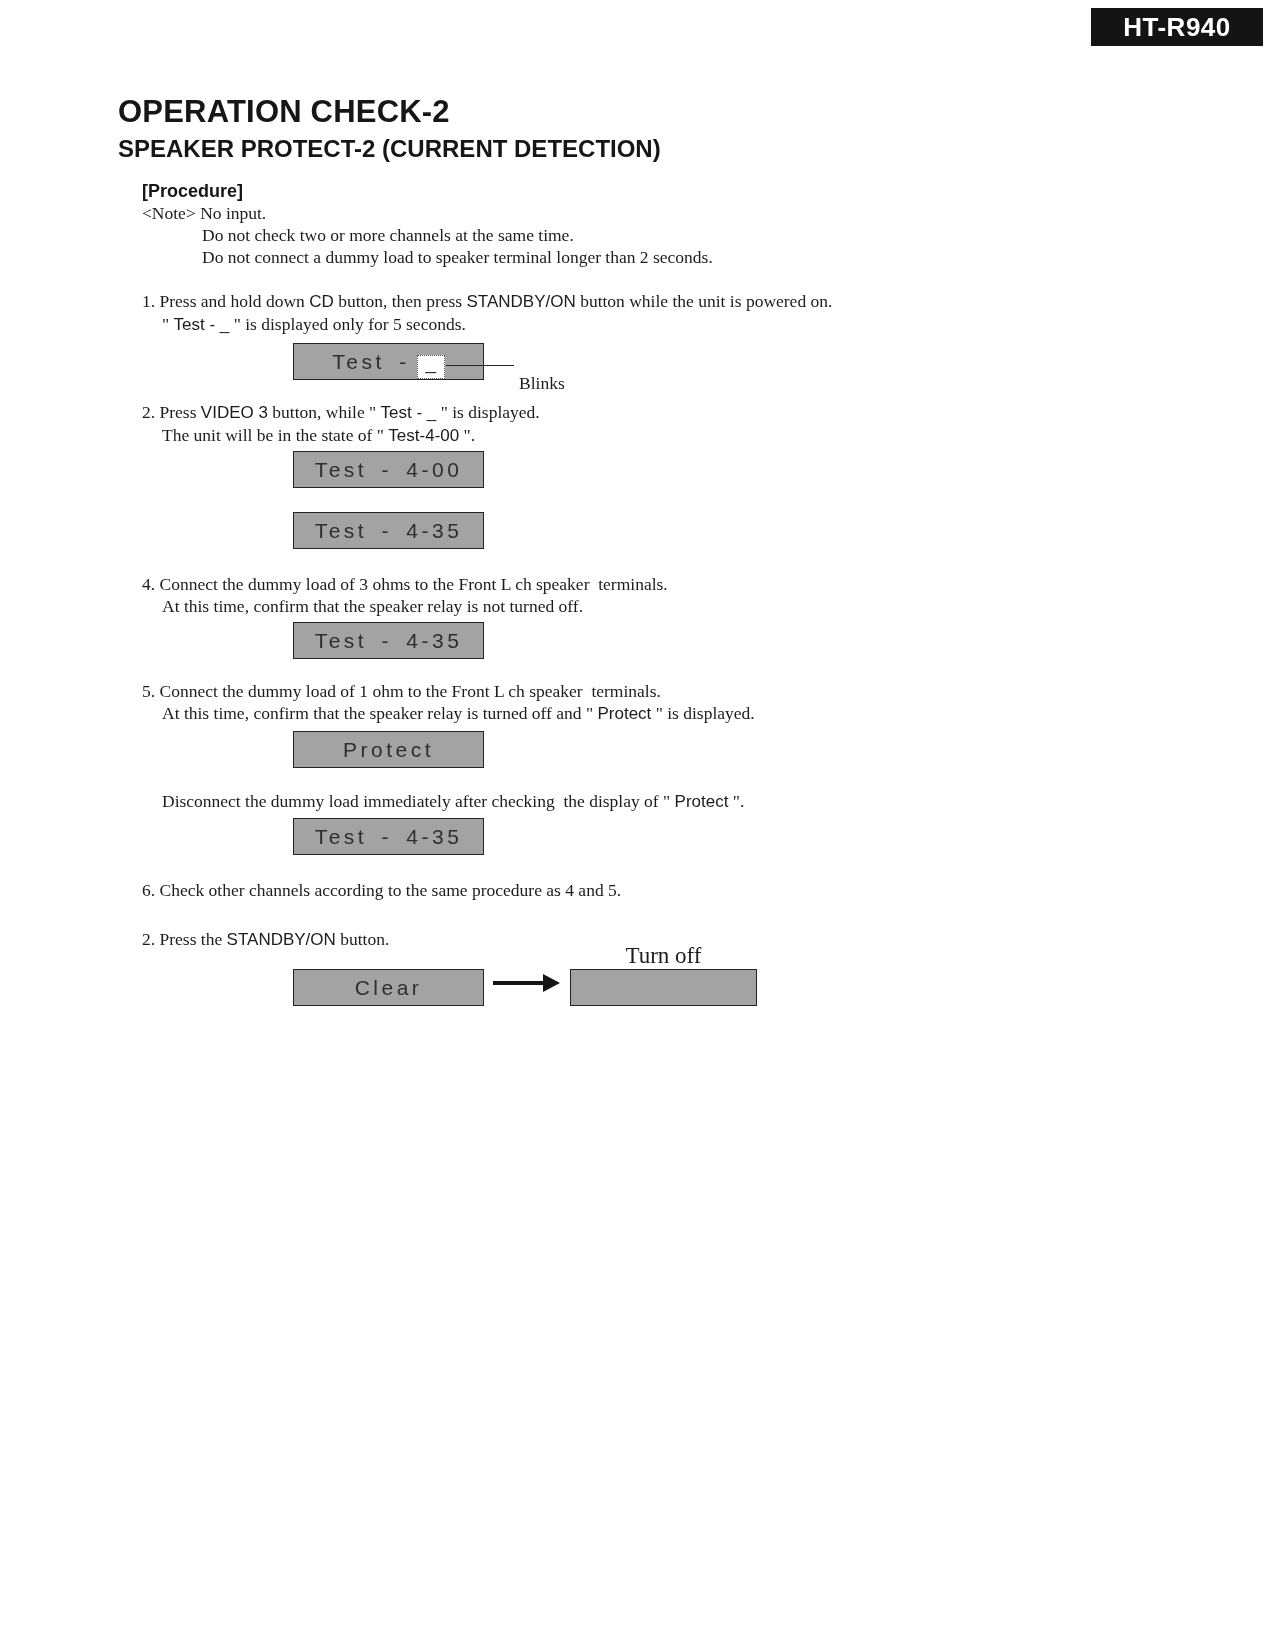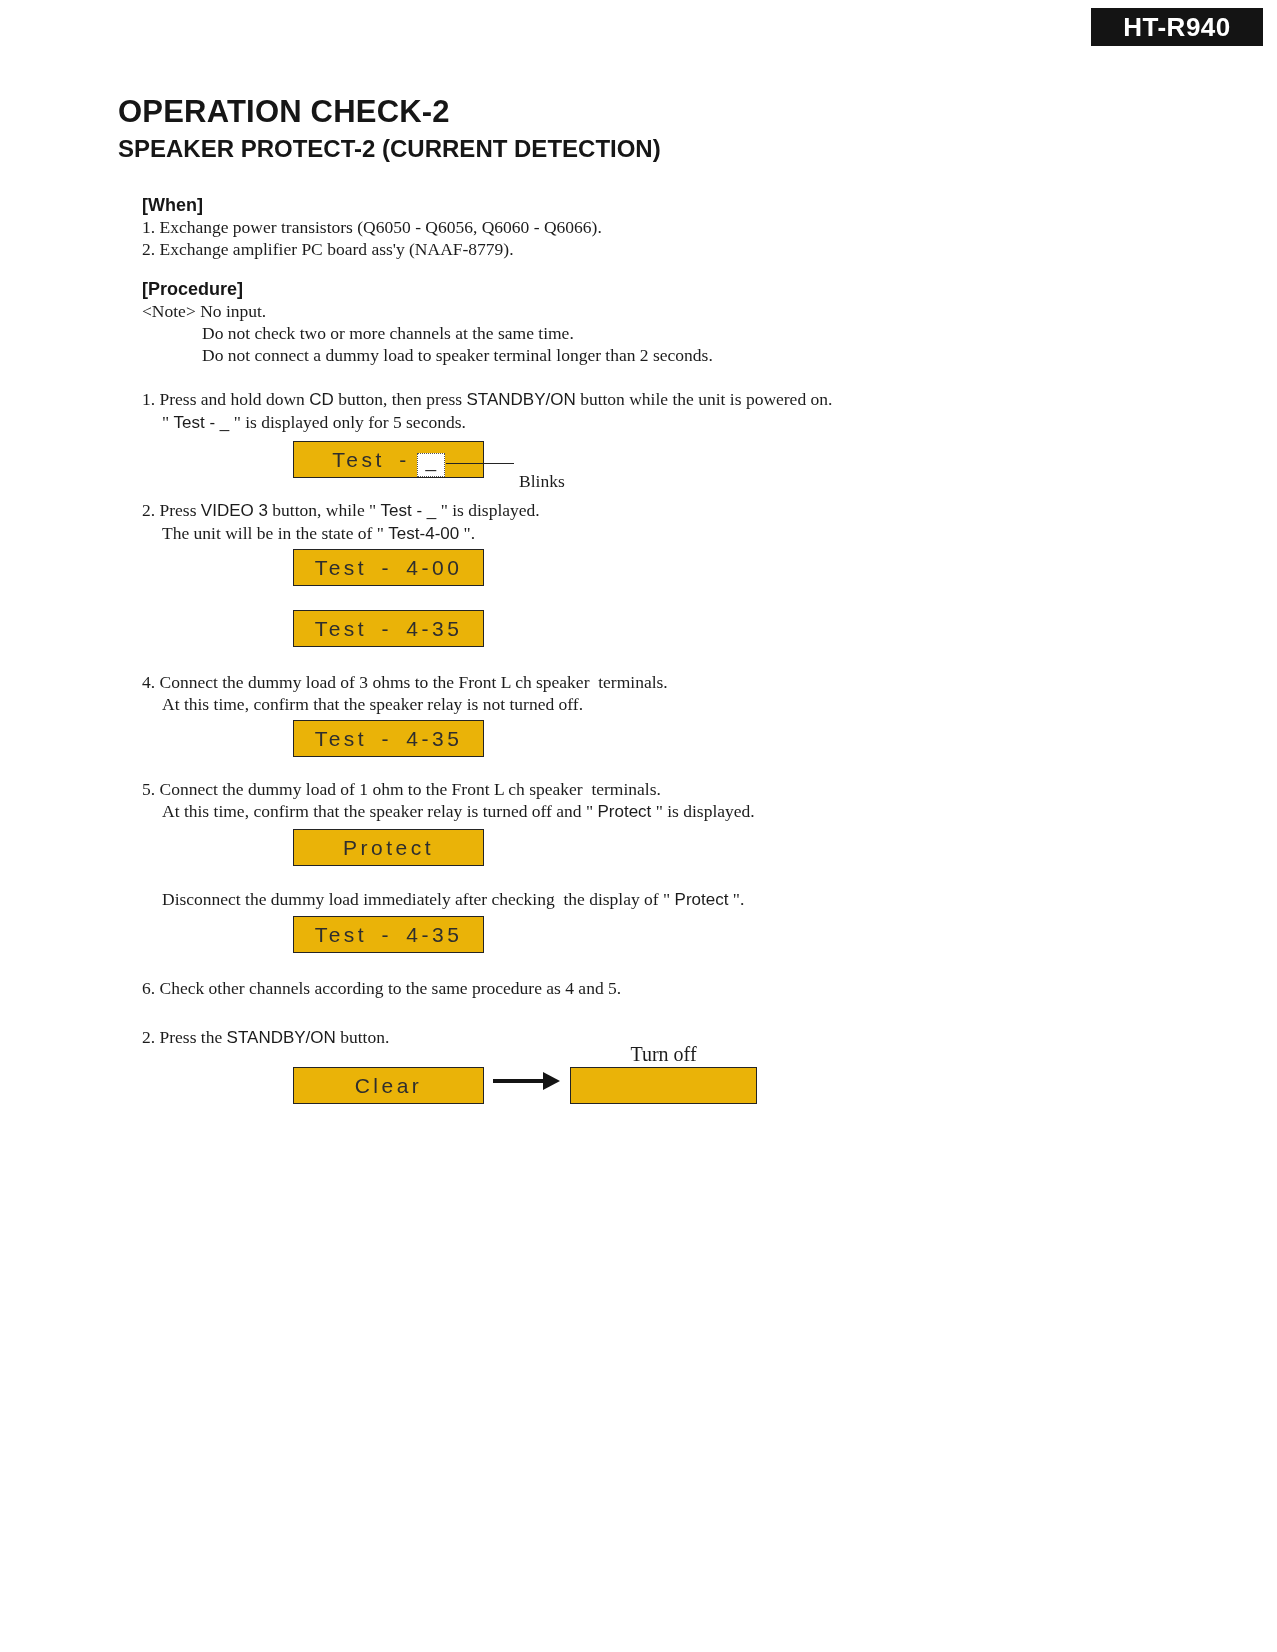--- a/index.html
+++ b/index.html
@@ -49,21 +49,21 @@
 
   .display-row { margin-left:175px; }
   .display-row.r1 { margin-top:7px; }
   .display-row.r2 { margin-top:4px; }
   .display-row.r3 { margin-top:6px; }
   .display-row.r4 { margin-top:5px; }
   .display-row.r5 { margin-top:6px; }
   .display-row.r6 { margin-top:5px; }
 
   .display-box {
-    width:191px; height:37px; border:1.5px solid #242424; background:#eab308;
+    width:191px; height:37px; border:1.5px solid #242424; background:#a3a3a3;
     display:flex; align-items:center; justify-content:center;
     font-family:"Liberation Sans", sans-serif; font-size:21px;
     letter-spacing:3.5px; word-spacing:5px; color:#2e2e2e; white-space:pre;
   }
   .display-wrap { position:relative; width:191px; }
   .blink-cell {
     width:28px; height:24px; border:1.5px dotted #555; margin-left:7px; margin-top:11px;
     display:flex; align-items:center; justify-content:center; background:#fff;
   }
   .blink-underscore { font-size:19px; line-height:6px; position:relative; top:-4px; letter-spacing:0; }
@@ -74,40 +74,35 @@
   }
 
   .final-row { display:flex; align-items:flex-end; margin-left:175px; margin-top:-6px; }
   .arrow { display:flex; align-items:center; margin:0 10px 14px 9px; }
   .arrow-shaft { width:50px; height:4px; background:#141414; }
   .arrow-head {
     width:0; height:0; border-left:17px solid #141414;
     border-top:9px solid transparent; border-bottom:9px solid transparent;
   }
   .final-right { display:flex; flex-direction:column; align-items:center; }
-  .turnoff-label { font-size:20px; line-height:22px; margin-bottom:2px; color:#1c1c1c; }
+  .turnoff-label { font-size:23px; line-height:22px; margin-bottom:2px; color:#1c1c1c; }
   .display-box.empty-box { width:187px; }
 </style>
 </head>
 <body>
 
 <div class="page">
 
   <div class="badge">
     <span>HT-R940</span>
   </div>
 
   <div class="title">OPERATION CHECK-2</div>
   <div class="subtitle">SPEAKER PROTECT-2 (CURRENT DETECTION)</div>
 
-  <div class="when-sec">
-    <div class="sec-heading">[When]</div>
-    <div class="line">1. Exchange power transistors (Q6050 - Q6056, Q6060 - Q6066).</div>
-    <div class="line">2. Exchange amplifier PC board ass'y (NAAF-8779).</div>
-  </div>
 
   <div class="proc-sec">
     <div class="sec-heading">[Procedure]</div>
     <div class="line">&lt;Note&gt; No input.</div>
     <div class="line note-indent">Do not check two or more channels at the same time.</div>
     <div class="line note-indent">Do not connect a dummy load to speaker terminal longer than 2 seconds.</div>
   </div>
 
   <div class="step-1">
     <div class="line"><span>1. Press and hold down </span><span class="seg-sans">CD</span><span> button, then press </span><span class="seg-sans">STANDBY/ON</span><span> button while the unit is powered on.</span></div>

